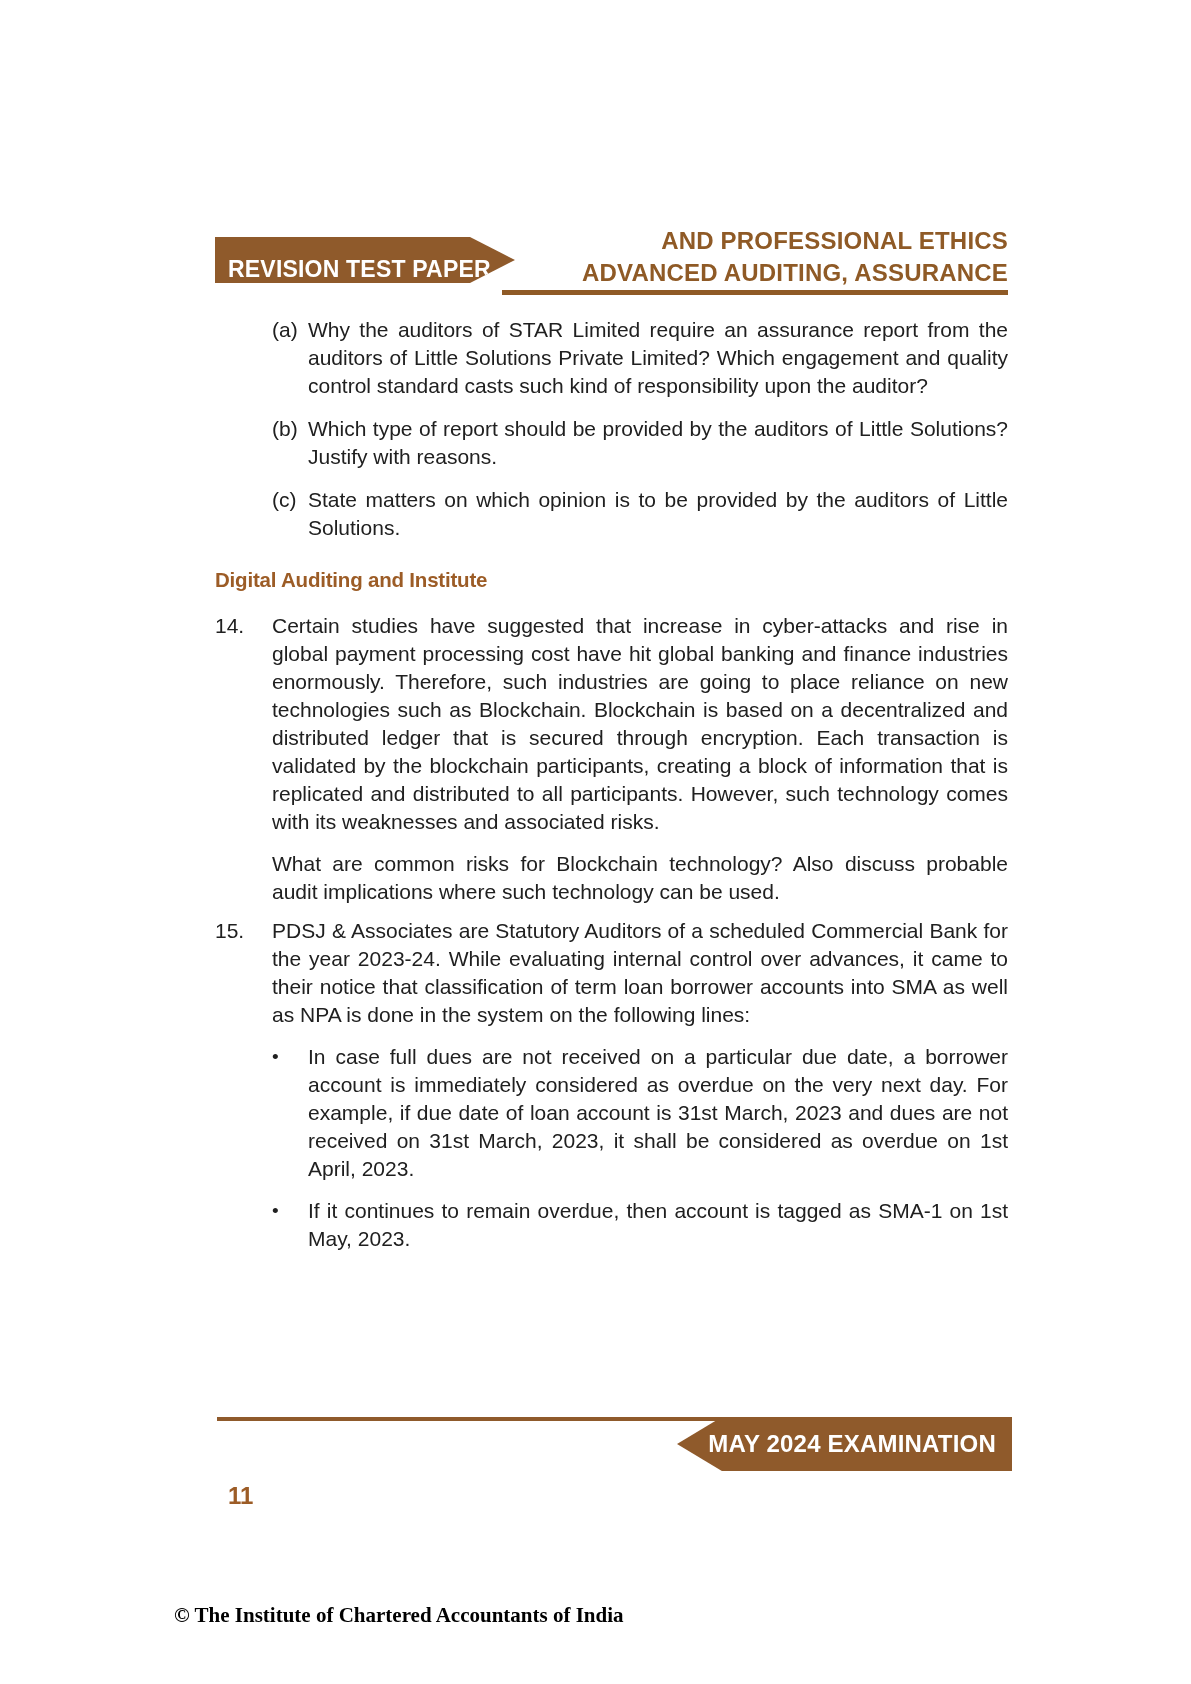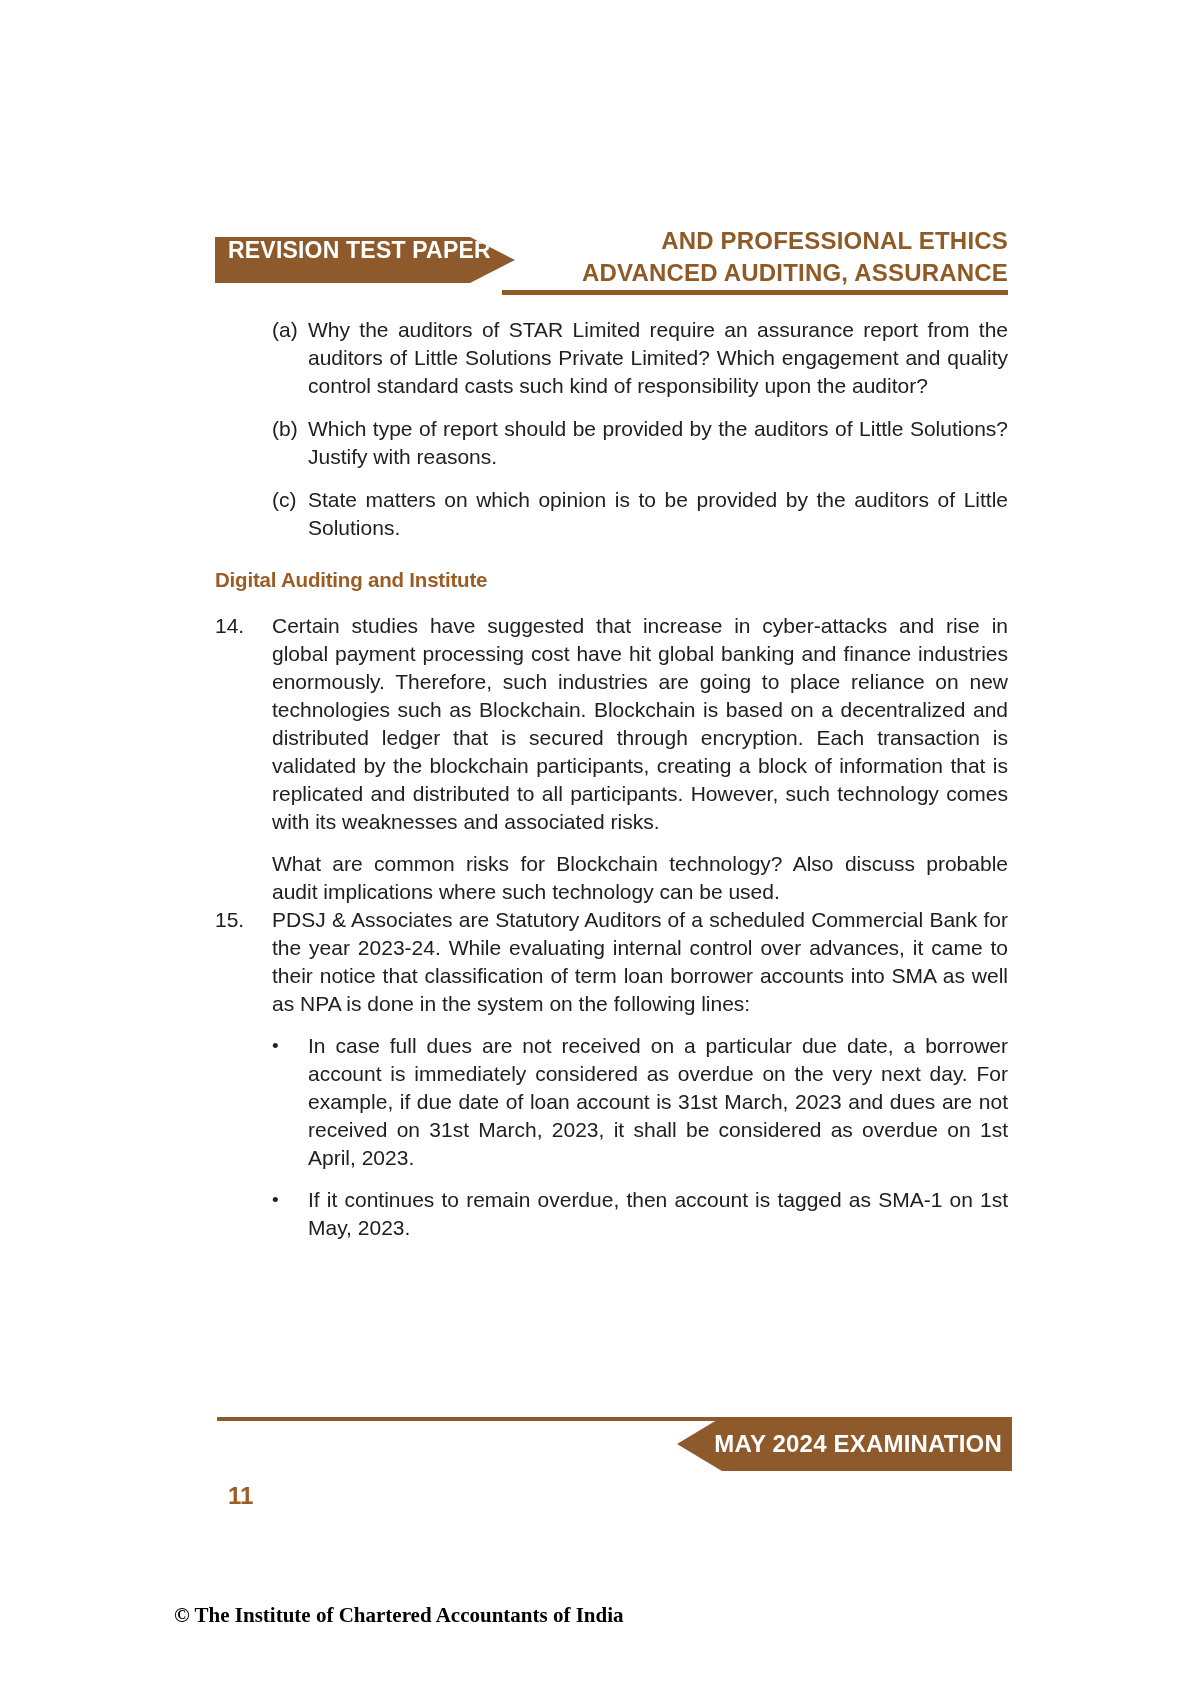--- a/index.html
+++ b/index.html
@@ -6,21 +6,21 @@
   .page {
     position:relative; width:1191px; height:1684px; background:#ffffff;
     font-family:"Liberation Sans", sans-serif; color:#202020; overflow:hidden;
   }
 
   
   .rtp-banner {
     position:absolute; left:215px; top:237px; width:300px; height:46px;
     background:#8F5A2B;
     clip-path:polygon(0 0, 85% 0, 100% 50%, 85% 100%, 0 100%);
-    display:flex; align-items:flex-start; padding-left:13px; box-sizing:border-box;
+    display:flex; align-items:flex-end; padding-left:13px; box-sizing:border-box;
   }
   .rtp-banner span { color:#ffffff; font-weight:bold; font-size:23px; letter-spacing:.2px; }
 
   .page-title {
     position:absolute; top:225px; left:515px; width:493px;
     text-align:right; color:#8F5A26; font-weight:bold; font-size:24px; line-height:32px;
     letter-spacing:.2px;
   }
   .title-rule { position:absolute; left:502px; top:290px; width:506px; height:5px; background:#8F5A26; }
 
@@ -30,38 +30,38 @@
     font-size:21px; line-height:28px; text-align:justify;
   }
   .sub-item { display:flex; margin:0 0 15px 57px; }
   .sub-label { flex:0 0 36px; }
   .sub-text  { flex:1; text-align:justify; }
 
   .section-heading {
     color:#9C5C26; font-weight:bold; font-size:20.5px; letter-spacing:-.2px;
     white-space:nowrap; text-align:left; margin:24px 0 18px 0;
   }
-  .num-item  { display:flex; margin:0 0 14px 0; }
+  .num-item  { display:flex; margin:11px 0 14px 0; }
   .num-label { flex:0 0 57px; }
   .num-text  { flex:1; text-align:justify; }
   .cont-para { margin:0 0 0 57px; text-align:justify; }
 
   .bullet-item  { display:flex; margin:0 0 14px 57px; }
   .bullet-glyph { flex:0 0 36px; font-size:19px; }
   .bullet-text  { flex:1; text-align:justify; }
 
   
   .footer-rule { position:absolute; left:217px; top:1417px; width:791px; height:4px; background:#8F5A2B; }
   .page-number { position:absolute; left:228px; top:1434px; color:#9C5C26; font-weight:bold; font-size:24px;margin-top:48px; }
   .exam-banner {
     position:absolute; left:677px; top:1417px; width:335px; height:54px;
     background:#8F5A2B;
     clip-path:polygon(0 50%, 13.4% 0, 100% 0, 100% 100%, 13.4% 100%);
     display:flex; align-items:center; justify-content:flex-end;
-    padding-right:10px; box-sizing:border-box;
+    padding-right:16px; box-sizing:border-box;
   }
   .exam-banner span { color:#ffffff; font-weight:bold; font-size:24px; letter-spacing:.2px; }
 
   .copyright {
     position:absolute; left:134px; top:1603px;
     font-family:"Liberation Serif", serif; font-weight:bold; font-size:21px; color:#000000;margin-left:40px;
   }
 </style>
 </head>
 <body>

